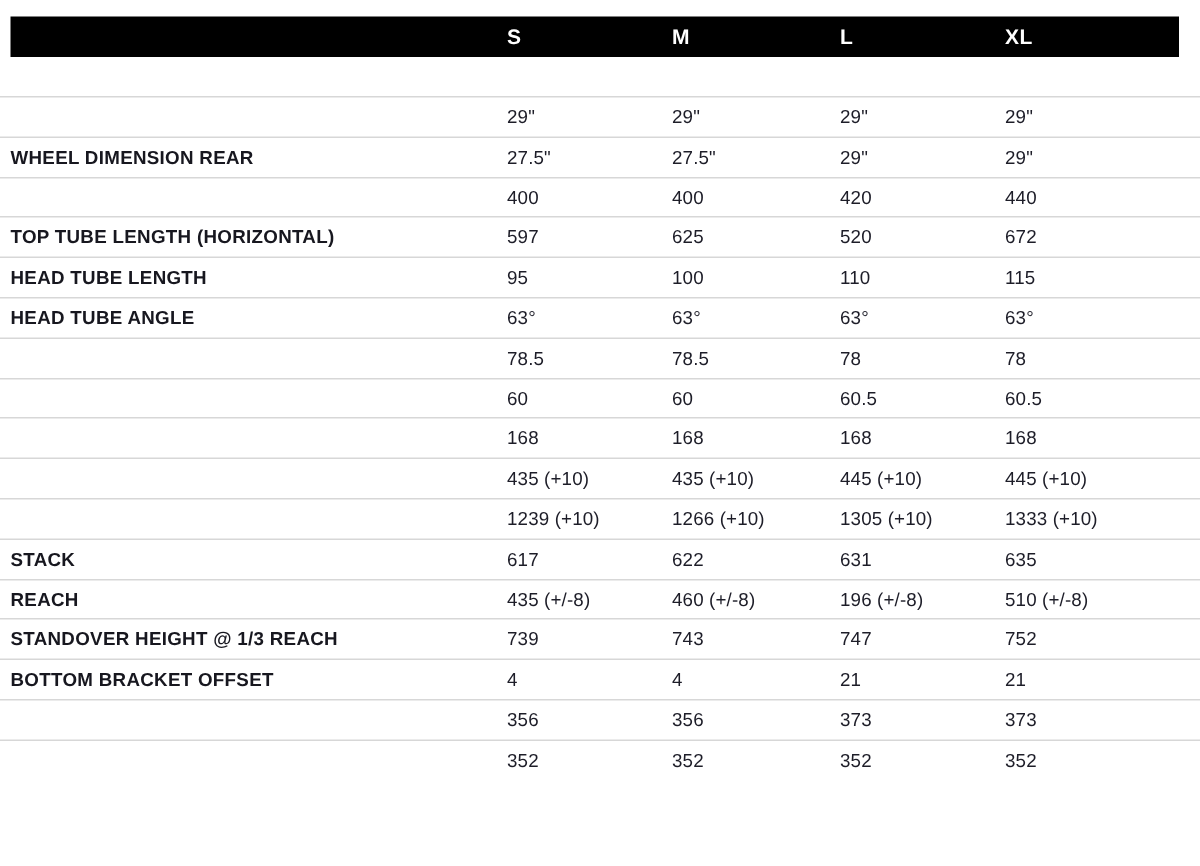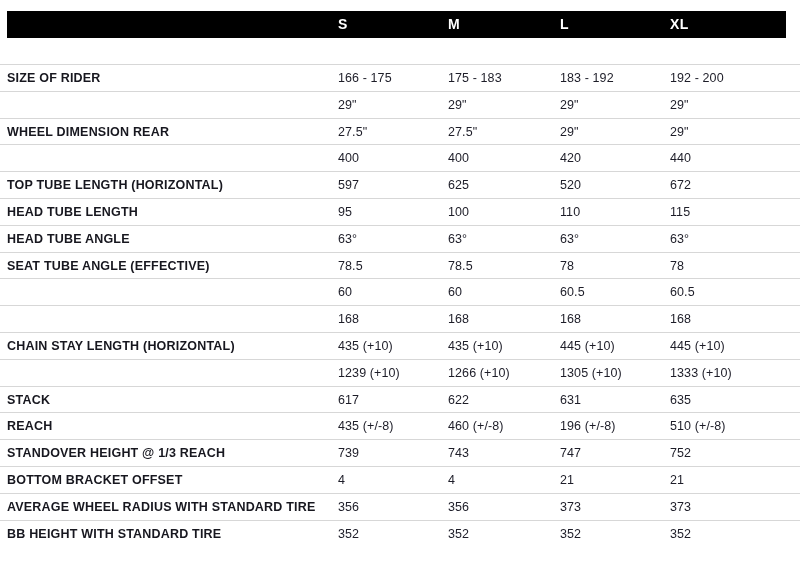--- a/index.html
+++ b/index.html
@@ -97,27 +97,20 @@
 
   <div class="header-bar">
     <span class="hcell c0">S</span>
     <span class="hcell c1">M</span>
     <span class="hcell c2">L</span>
     <span class="hcell c3">XL</span>
   </div>
 
   <div class="rows">
 
-    <div class="row">
-      <span class="label">SIZE OF RIDER</span>
-      <span class="val c0">166 - 175</span>
-      <span class="val c1">175 - 183</span>
-      <span class="val c2">183 - 192</span>
-      <span class="val c3">192 - 200</span>
-    </div>
 
     <div class="row">
       <span class="val c0">29"</span>
       <span class="val c1">29"</span>
       <span class="val c2">29"</span>
       <span class="val c3">29"</span>
     </div>
 
     <div class="row">
       <span class="label">WHEEL DIMENSION REAR</span>
@@ -152,21 +145,20 @@
 
     <div class="row">
       <span class="label">HEAD TUBE ANGLE</span>
       <span class="val c0">63°</span>
       <span class="val c1">63°</span>
       <span class="val c2">63°</span>
       <span class="val c3">63°</span>
     </div>
 
     <div class="row">
-      <span class="label">SEAT TUBE ANGLE (EFFECTIVE)</span>
       <span class="val c0">78.5</span>
       <span class="val c1">78.5</span>
       <span class="val c2">78</span>
       <span class="val c3">78</span>
     </div>
 
     <div class="row">
       <span class="val c0">60</span>
       <span class="val c1">60</span>
       <span class="val c2">60.5</span>
@@ -175,21 +167,20 @@
 
     <div class="row">
       <span class="val c0">168</span>
       <span class="val c1">168</span>
       <span class="val c2">168</span>
       <span class="val c3">168</span>
     </div>
 
 
     <div class="row">
-      <span class="label">CHAIN STAY LENGTH (HORIZONTAL)</span>
       <span class="val c0">435 (+10)</span>
       <span class="val c1">435 (+10)</span>
       <span class="val c2">445 (+10)</span>
       <span class="val c3">445 (+10)</span>
     </div>
 
     <div class="row">
       <span class="val c0">1239 (+10)</span>
       <span class="val c1">1266 (+10)</span>
       <span class="val c2">1305 (+10)</span>
@@ -222,29 +213,27 @@
 
     <div class="row">
       <span class="label">BOTTOM BRACKET OFFSET</span>
       <span class="val c0">4</span>
       <span class="val c1">4</span>
       <span class="val c2">21</span>
       <span class="val c3">21</span>
     </div>
 
     <div class="row">
-      <span class="label">AVERAGE WHEEL RADIUS WITH STANDARD TIRE</span>
       <span class="val c0">356</span>
       <span class="val c1">356</span>
       <span class="val c2">373</span>
       <span class="val c3">373</span>
     </div>
 
     <div class="row">
-      <span class="label">BB HEIGHT WITH STANDARD TIRE</span>
       <span class="val c0">352</span>
       <span class="val c1">352</span>
       <span class="val c2">352</span>
       <span class="val c3">352</span>
     </div>
 
   </div>
 </div>
 
 </body></html>

